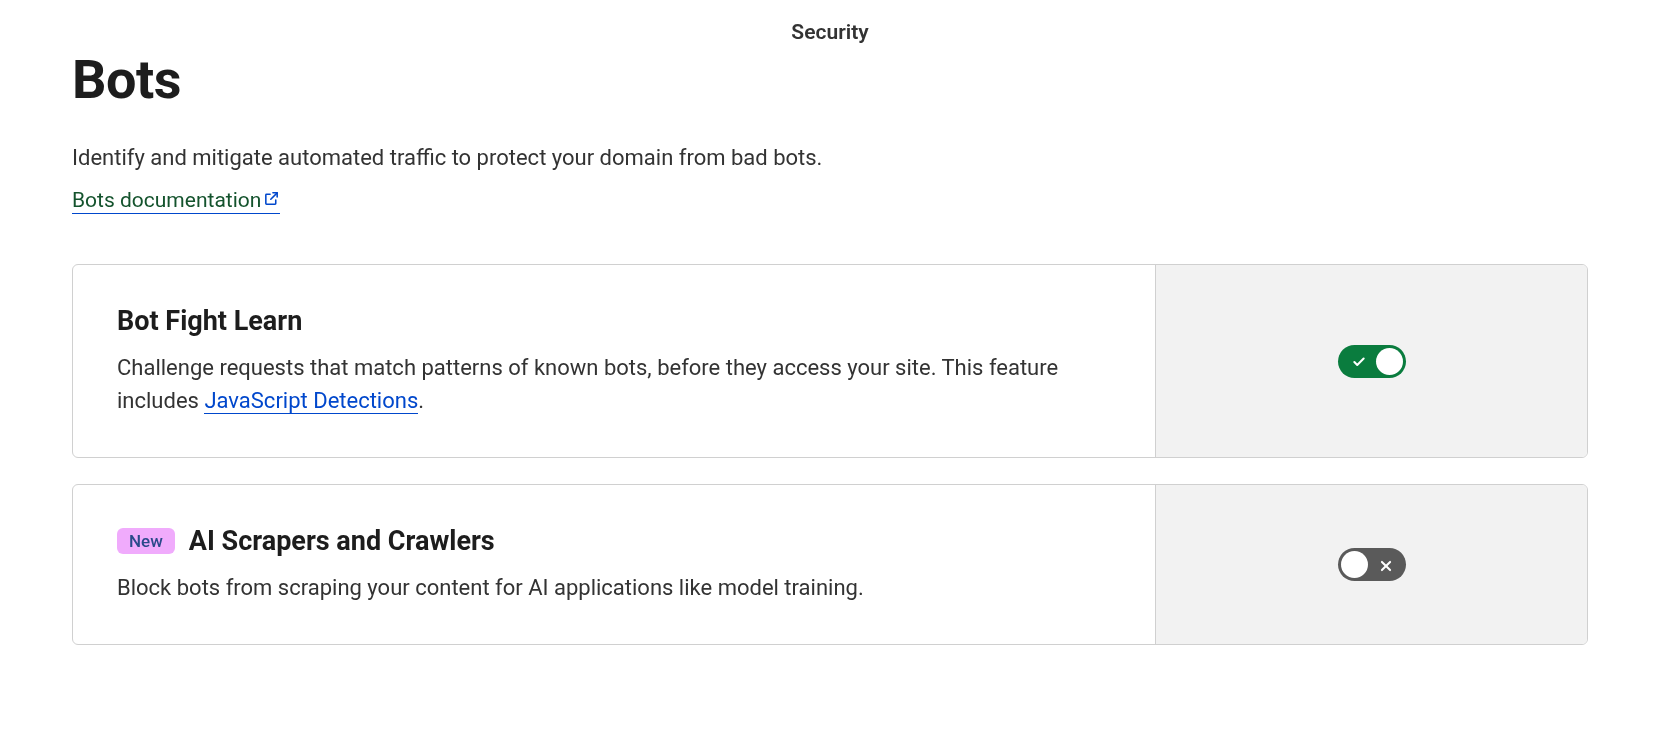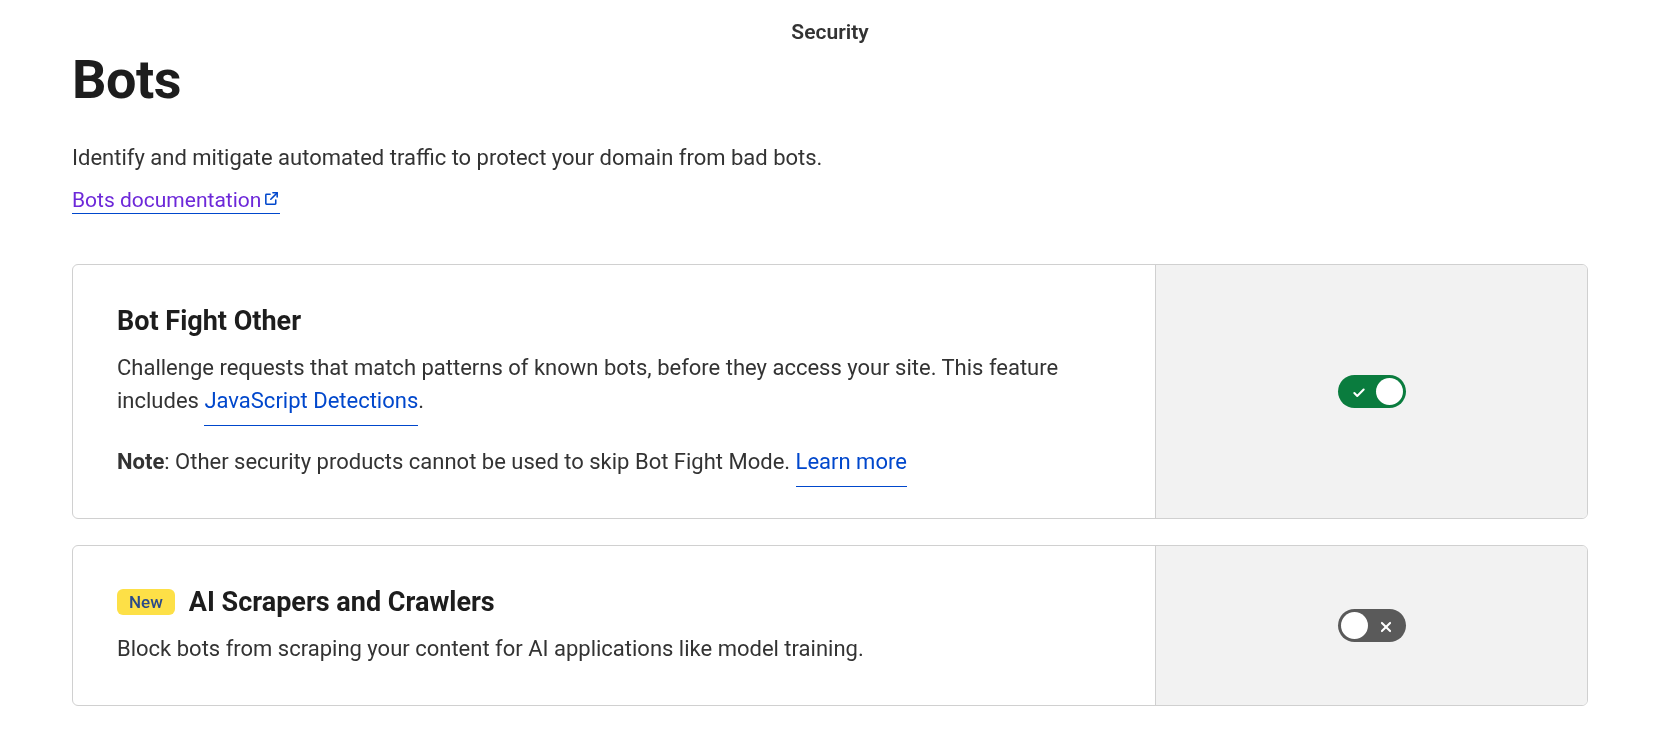--- a/index.html
+++ b/index.html
@@ -31,21 +31,21 @@
       font-size: 22px;
       color: #333;
       margin-bottom: 18px;
       margin-top: 30px;
     }
     .doc-link {
       display: inline-flex;
       align-items: center;
       gap: 0;
       font-size: 21px;
-      color: #6d28d9;
+      color: #14532d;
       text-decoration: none;
       border-bottom: 1.5px solid #0047cc;
       padding-bottom: 1px;
       margin-bottom: 32px;
     }
     .doc-link svg {
       width: 17px;
       height: 17px;
       stroke: #0047cc;
       margin-left: 2px;
@@ -68,41 +68,41 @@
       gap: 14px;
       margin-bottom: 14px;
     }
     .card-title {
       font-size: 27px;
       font-weight: 700;
       color: #1d1d1d;
     }
     .badge {
       display: inline-block;
-      background: #fde047;
+      background: #f0abfc;
       color: #2a4a8a;
       font-size: 17px;
       font-weight: 500;
       padding: 3px 12px;
       border-radius: 6px;
     }
     .card-desc {
       font-size: 22px;
       color: #333;
       line-height: 1.5;
       margin-bottom: 28px;
     }
     .card-desc:last-child {
       margin-bottom: 0;
     }
     .link-inline {
       color: #0047cc;
       text-decoration: none;
       border-bottom: 1.5px solid #0047cc;
-      padding-bottom: 12px;
+      padding-bottom: 0px;
     }
     .note-label {
       font-weight: 700;
     }
     .card-side {
       width: 432px;
       background: #f2f2f2;
       border-left: 1px solid #d0d0d0;
       display: flex;
       align-items: center;
@@ -172,27 +172,24 @@
     </svg>
   </span>
 </a>
 
 <div style="height:18px;"></div>
 
 
 <div class="card">
   <div class="card-content">
     <div class="card-title-row">
-      <h2 class="card-title">Bot Fight Other</h2>
+      <h2 class="card-title">Bot Fight Learn</h2>
     </div>
     <p class="card-desc">
       <span>Challenge requests that match patterns of known bots, before they access your site. This feature includes </span><a href="#" class="link-inline">JavaScript Detections</a><span>.</span>
-    </p>
-    <p class="card-desc">
-      <span class="note-label">Note</span><span>: Other security products cannot be used to skip Bot Fight Mode. </span><a href="#" class="link-inline">Learn more</a>
     </p>
   </div>
   <div class="card-side">
     <div class="toggle toggle-on">
       <span class="toggle-icon">
         <svg viewBox="0 0 24 24" fill="none" stroke="#fff" stroke-width="3.5" stroke-linecap="round" stroke-linejoin="round">
           <polyline points="4 12 9 17 20 6"></polyline>
         </svg>
       </span>
       <span class="toggle-knob"></span>

